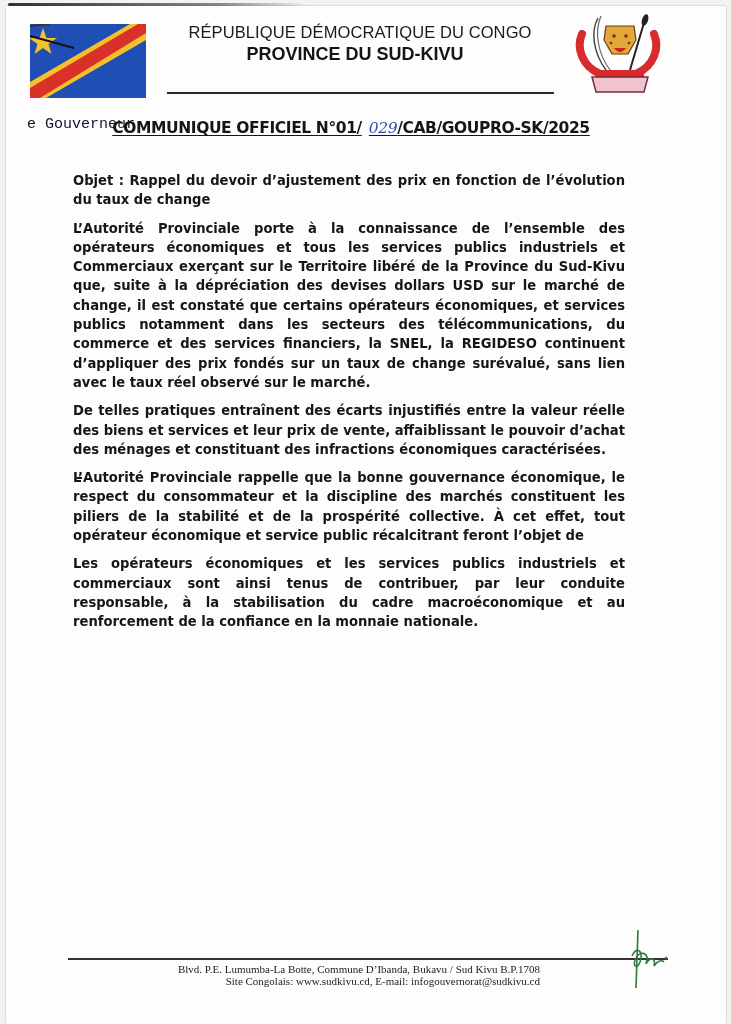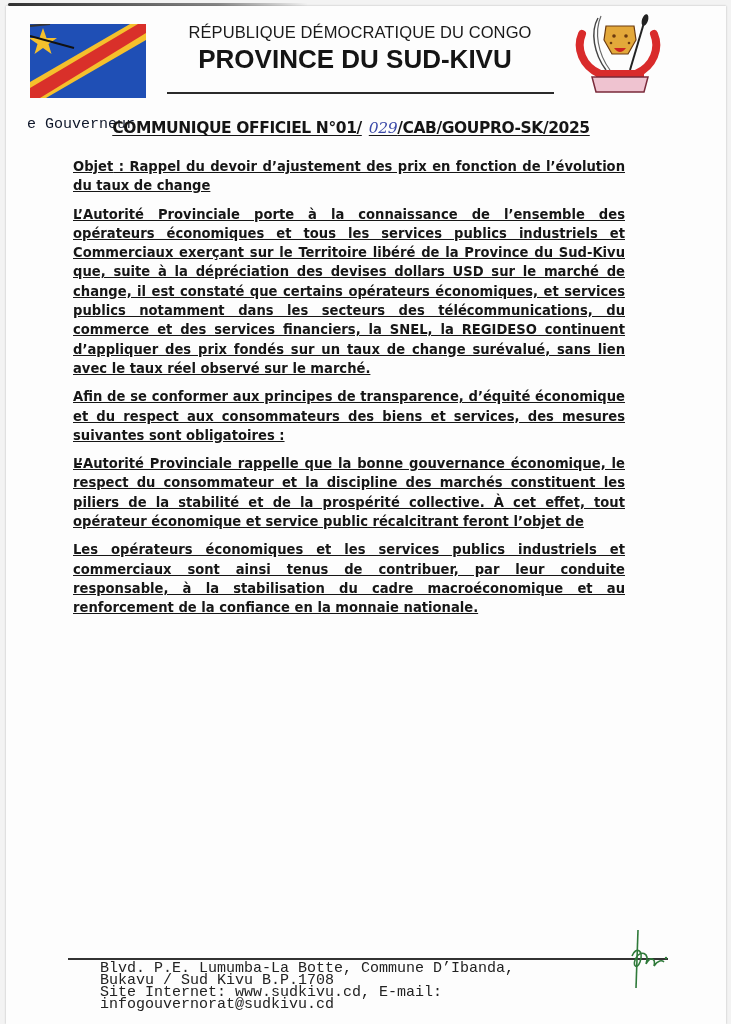--- a/index.html
+++ b/index.html
@@ -28,61 +28,61 @@
       position: absolute; left: 27px; top: 116px;
       font-family: Liberation Mono, monospace; font-size: 15px; color: #0f172a;
     }
     .rep-title {
       position: absolute; left: 170px; top: 23px; width: 380px; text-align: center;
       font-family: "Liberation Sans", sans-serif; font-size: 16.5px; color: #1a1a1a;
       letter-spacing: 0.1px;
     }
     .prov-title {
       position: absolute; left: 165px; top: 44px; width: 380px; text-align: center;
-      font-family: "Liberation Sans", sans-serif; font-size: 26px; font-weight: bold; color: #151515;
+      font-family: "Liberation Sans", sans-serif; font-size: 18px; font-weight: bold; color: #151515;
     }
     .header-rule {
       position: absolute; left: 167px; top: 92px; width: 387px; height: 2px; background: #2a2a2a;
     }
     .emblem {
       position: absolute; left: 570px; top: 12px; width: 100px; height: 82px;
     }
     .ref-line {
       position: absolute; left: 86px; top: 119px; width: 530px; text-align: center;
       font-family: "DejaVu Sans", sans-serif; font-weight: bold; font-size: 15.5px;
       color: #151515; text-decoration: underline; text-underline-offset: 2px;
       letter-spacing: -0.4px;
     }
     .ref-hand {
       color: #3b4aa8; font-style: italic; font-weight: normal;
       font-family: "DejaVu Serif", serif;
       margin-left: 7px;
     }
     
     .body {
-      position: absolute; left: 73px; top: 156px; width: 552px;
+      position: absolute; left: 73px; top: 170px; width: 552px;
       font-size: 14.6px; line-height: 19.3px; color: #161616;
-      text-align: justify; font-weight: 600; text-decoration: underline;
+      text-align: justify; font-weight: 600;
     }
     .body p { margin: 0 0 9px 0; }
     .objet-label { font-weight: 800; }
     .measures { margin: 0 0 9px 0; padding: 0; list-style: none; }
     .measures li {
       position: relative; padding-left: 43px; margin-left: -20px;
     }
     .measures li .dash {
       position: absolute; left: 23px; top: 0;
     }
     
     .footer-rule {
       position: absolute; left: 68px; top: 958px; width: 600px; height: 2px; background: #333;
     }
     .footer-text {
-      position: absolute; left: 100px; top: 963px; width: 440px; text-align: left;
-      font-family: Liberation Mono, monospace; font-size: 15px; line-height: 12px; color: #222;
+      position: absolute; left: 100px; top: 963px; width: 440px; text-align: right;
+      font-family: Liberation Serif, serif; font-size: 11px; line-height: 12px; color: #222;
     }
     .signature {
       position: absolute; left: 628px; top: 928px; width: 50px; height: 62px;
     }
   </style>
 </head>
 <body>
 
 <div class="top-edge"></div>
 
@@ -123,35 +123,35 @@
   </svg>
 </div>
 
 <div class="ref-line">
   <span>COMMUNIQUE OFFICIEL N°01/</span><span class="ref-hand">029</span><span>/CAB/GOUPRO-SK/2025</span>
 </div>
 
 <div class="body">
   <p><span class="objet-label">Objet</span><span> : Rappel du devoir d’ajustement des prix en fonction de l’évolution du taux de change</span></p>
   <p>L’Autorité Provinciale porte à la connaissance de l’ensemble des opérateurs économiques et tous les services publics industriels et Commerciaux exerçant sur le Territoire libéré de la Province du Sud-Kivu que, suite à la dépréciation des devises dollars USD sur le marché de change, il est constaté que certains opérateurs économiques, et services publics notamment dans les secteurs des télécommunications, du commerce et des services financiers, la SNEL, la REGIDESO continuent d’appliquer des prix fondés sur un taux de change surévalué, sans lien avec le taux réel observé sur le marché.</p>
-  <p>Afin de se conformer aux principes de transparence, d’équité économique et du respect aux consommateurs des biens et services, des mesures suivantes sont obligatoires :</p>
+  <p>De telles pratiques entraînent des écarts injustifiés entre la valeur réelle des biens et services et leur prix de vente, affaiblissant le pouvoir d’achat des ménages et constituant des infractions économiques caractérisées.</p>
   <ul class="measures">
     <li><span class="dash">–</span></li>
     <li><span class="dash">–</span></li>
     <li><span class="dash">–</span></li>
     <li><span class="dash">–</span></li>
   </ul>
   <p>L’Autorité Provinciale rappelle que la bonne gouvernance économique, le respect du consommateur et la discipline des marchés constituent les piliers de la stabilité et de la prospérité collective. À cet effet, tout opérateur économique et service public récalcitrant feront l’objet de</p>
   <p>Les opérateurs économiques et les services publics industriels et commerciaux sont ainsi tenus de contribuer, par leur conduite responsable, à la stabilisation du cadre macroéconomique et au renforcement de la confiance en la monnaie nationale.</p>
 </div>
 
 <div class="footer-rule"></div>
 <div class="footer-text">
   <div>Blvd. P.E. Lumumba-La Botte, Commune D’Ibanda, Bukavu / Sud Kivu B.P.1708</div>
-  <div>Site Internet: www.sudkivu.cd, E-mail: infogouvernorat@sudkivu.cd</div>
+  <div>Site Congolais: www.sudkivu.cd, E-mail: infogouvernorat@sudkivu.cd</div>
 </div>
 <div class="signature">
   <svg width="50" height="62" viewBox="0 0 50 62">
     <path d="M10,2 L8,60" stroke="#2f7a3a" stroke-width="1.6" fill="none"></path>
     <path d="M4,28 C8,18 16,22 12,34 C9,42 4,38 8,30 C12,22 22,24 18,36 C22,28 28,30 26,38 C30,32 34,32 36,34" stroke="#2f7a3a" stroke-width="1.6" fill="none"></path>
     <circle cx="38" cy="30" r="1.2" fill="#2f7a3a"></circle>
   </svg>
 </div>
 
 </body></html>

